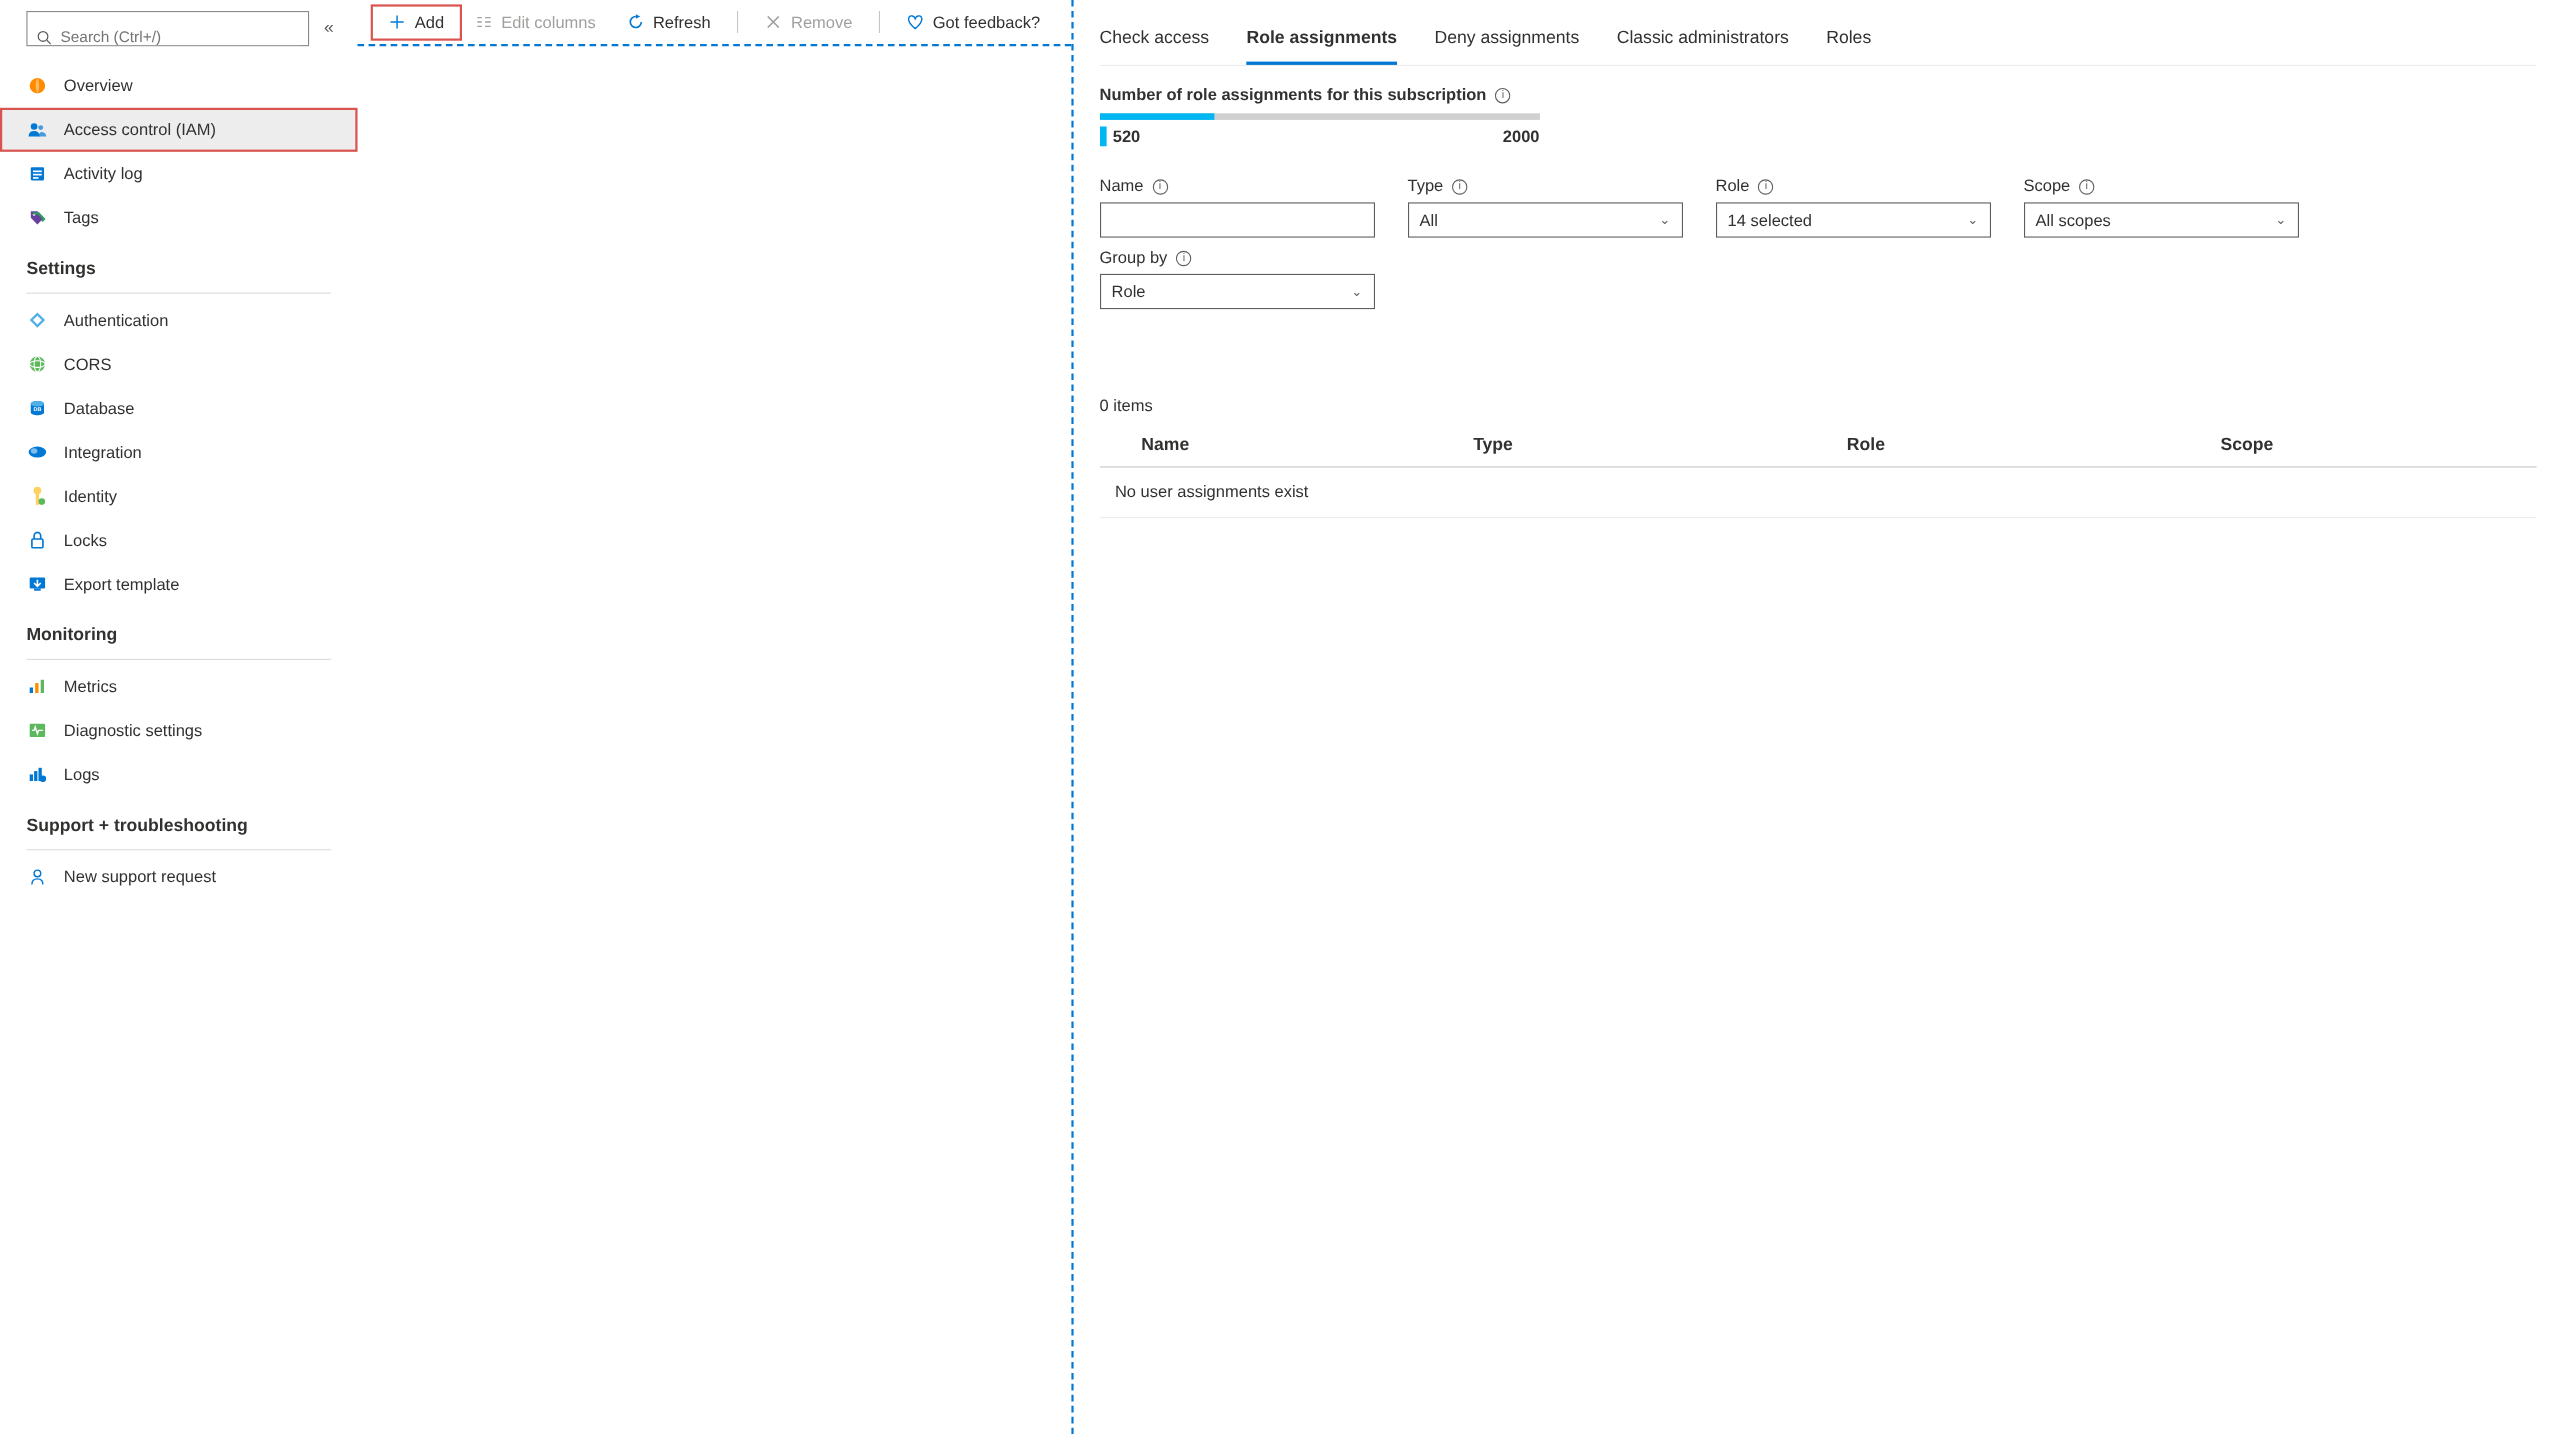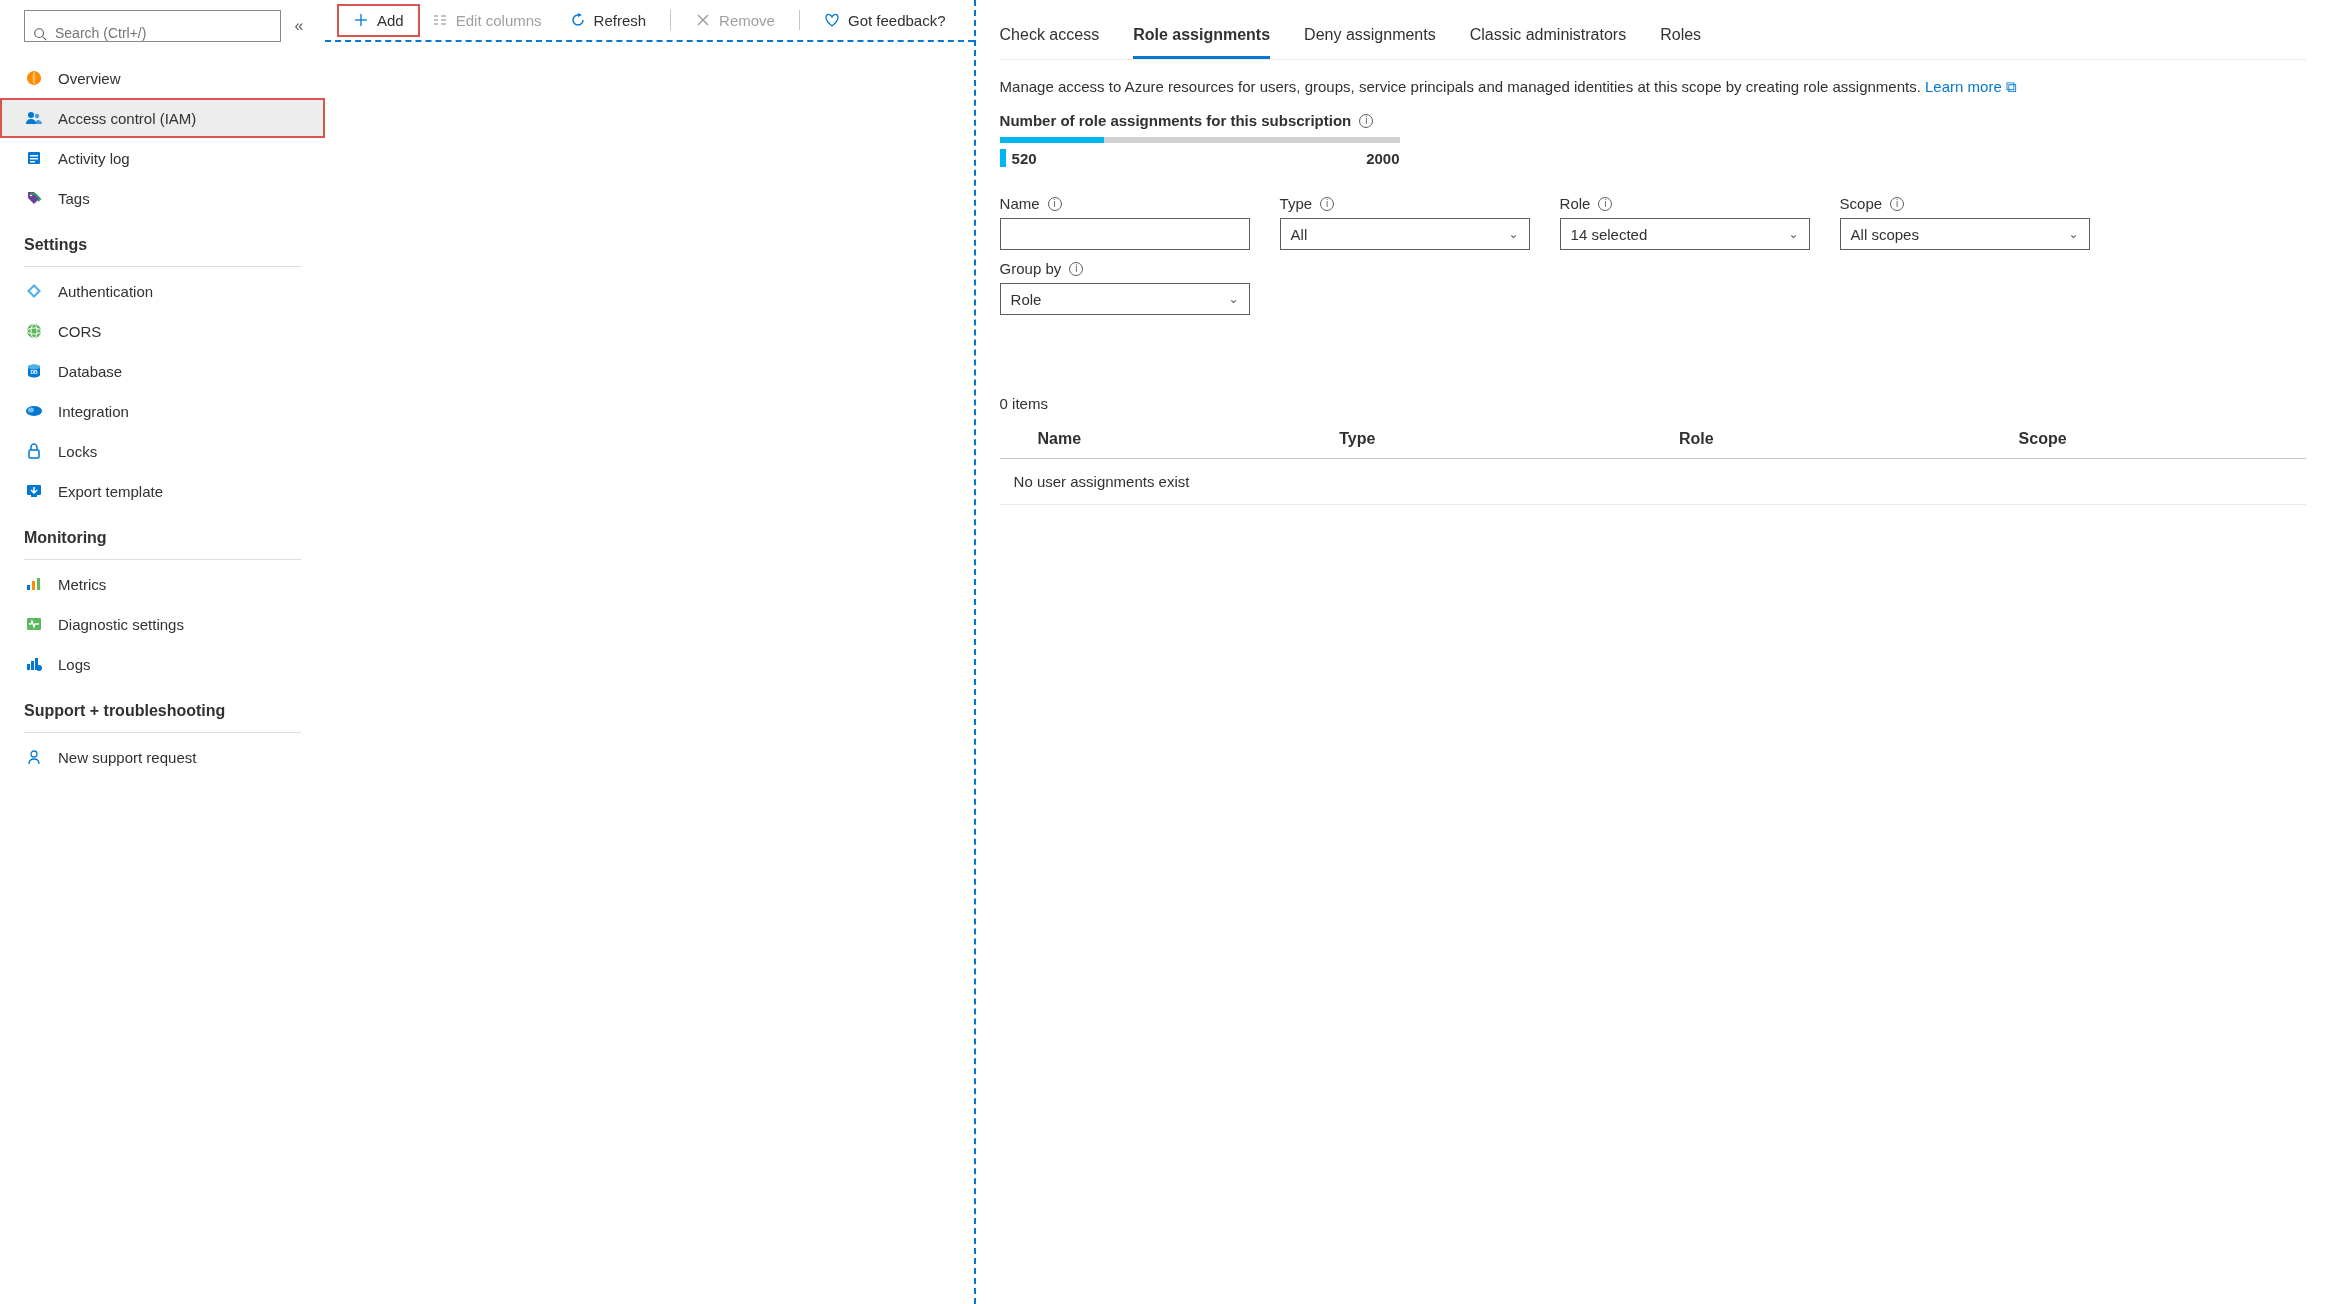--- a/index.html
+++ b/index.html
@@ -161,20 +161,30 @@
       <span>Database</span>
     </div>
     <div class="nav-item">
       <span class="icon-slot">
           <svg width="18" height="12" viewBox="0 0 18 12">
             <ellipse cx="9" cy="6" rx="8" ry="5" fill="#0078d4"></ellipse>
             <ellipse cx="6" cy="5" rx="3" ry="2.5" fill="#fff" opacity="0.5"></ellipse>
           </svg>
         </span>
       <span>Integration</span>
+    </div>
+    <div class="nav-item">
+      <span class="icon-slot">
+          <svg width="14" height="18" viewBox="0 0 14 18">
+            <circle cx="7" cy="4" r="3.5" fill="#ffd25f"></circle>
+            <rect x="5.5" y="7" width="3" height="10" fill="#ffd25f"></rect>
+            <circle cx="11" cy="14" r="3" fill="#5cb85c"></circle>
+          </svg>
+        </span>
+      <span>Identity</span>
     </div>
     <div class="nav-item">
       <span class="icon-slot">
           <svg width="14" height="16" viewBox="0 0 14 16" fill="none" stroke="#0078d4" stroke-width="1.5">
             <rect x="2" y="7" width="10" height="8" rx="1" fill="#fff"></rect>
             <path d="M4 7 L4 4 C4 2 6 1 7 1 C8 1 10 2 10 4 L10 7"></path>
           </svg>
         </span>
       <span>Locks</span>
     </div>
@@ -291,24 +301,20 @@
 
     <div class="content">
       <div class="tabs">
         <div class="tab">Check access</div>
         <div class="tab active">Role assignments</div>
         <div class="tab">Deny assignments</div>
         <div class="tab">Classic administrators</div>
         <div class="tab">Roles</div>
       </div>
 
-      <p class="description">
-        <span>Manage access to Azure resources for users, groups, service principals and managed identities at this scope by creating role assignments. </span>
-        <a href="#"><span>Learn more</span> <span>⧉</span></a>
-      </p>
 
       <div class="count-label">
         <span>Number of role assignments for this subscription</span>
         <span class="info-icon">i</span>
       </div>
       <div class="progress-wrap">
         <div class="progress-bar">
           <div class="progress-fill"></div>
         </div>
         <div class="progress-labels">

